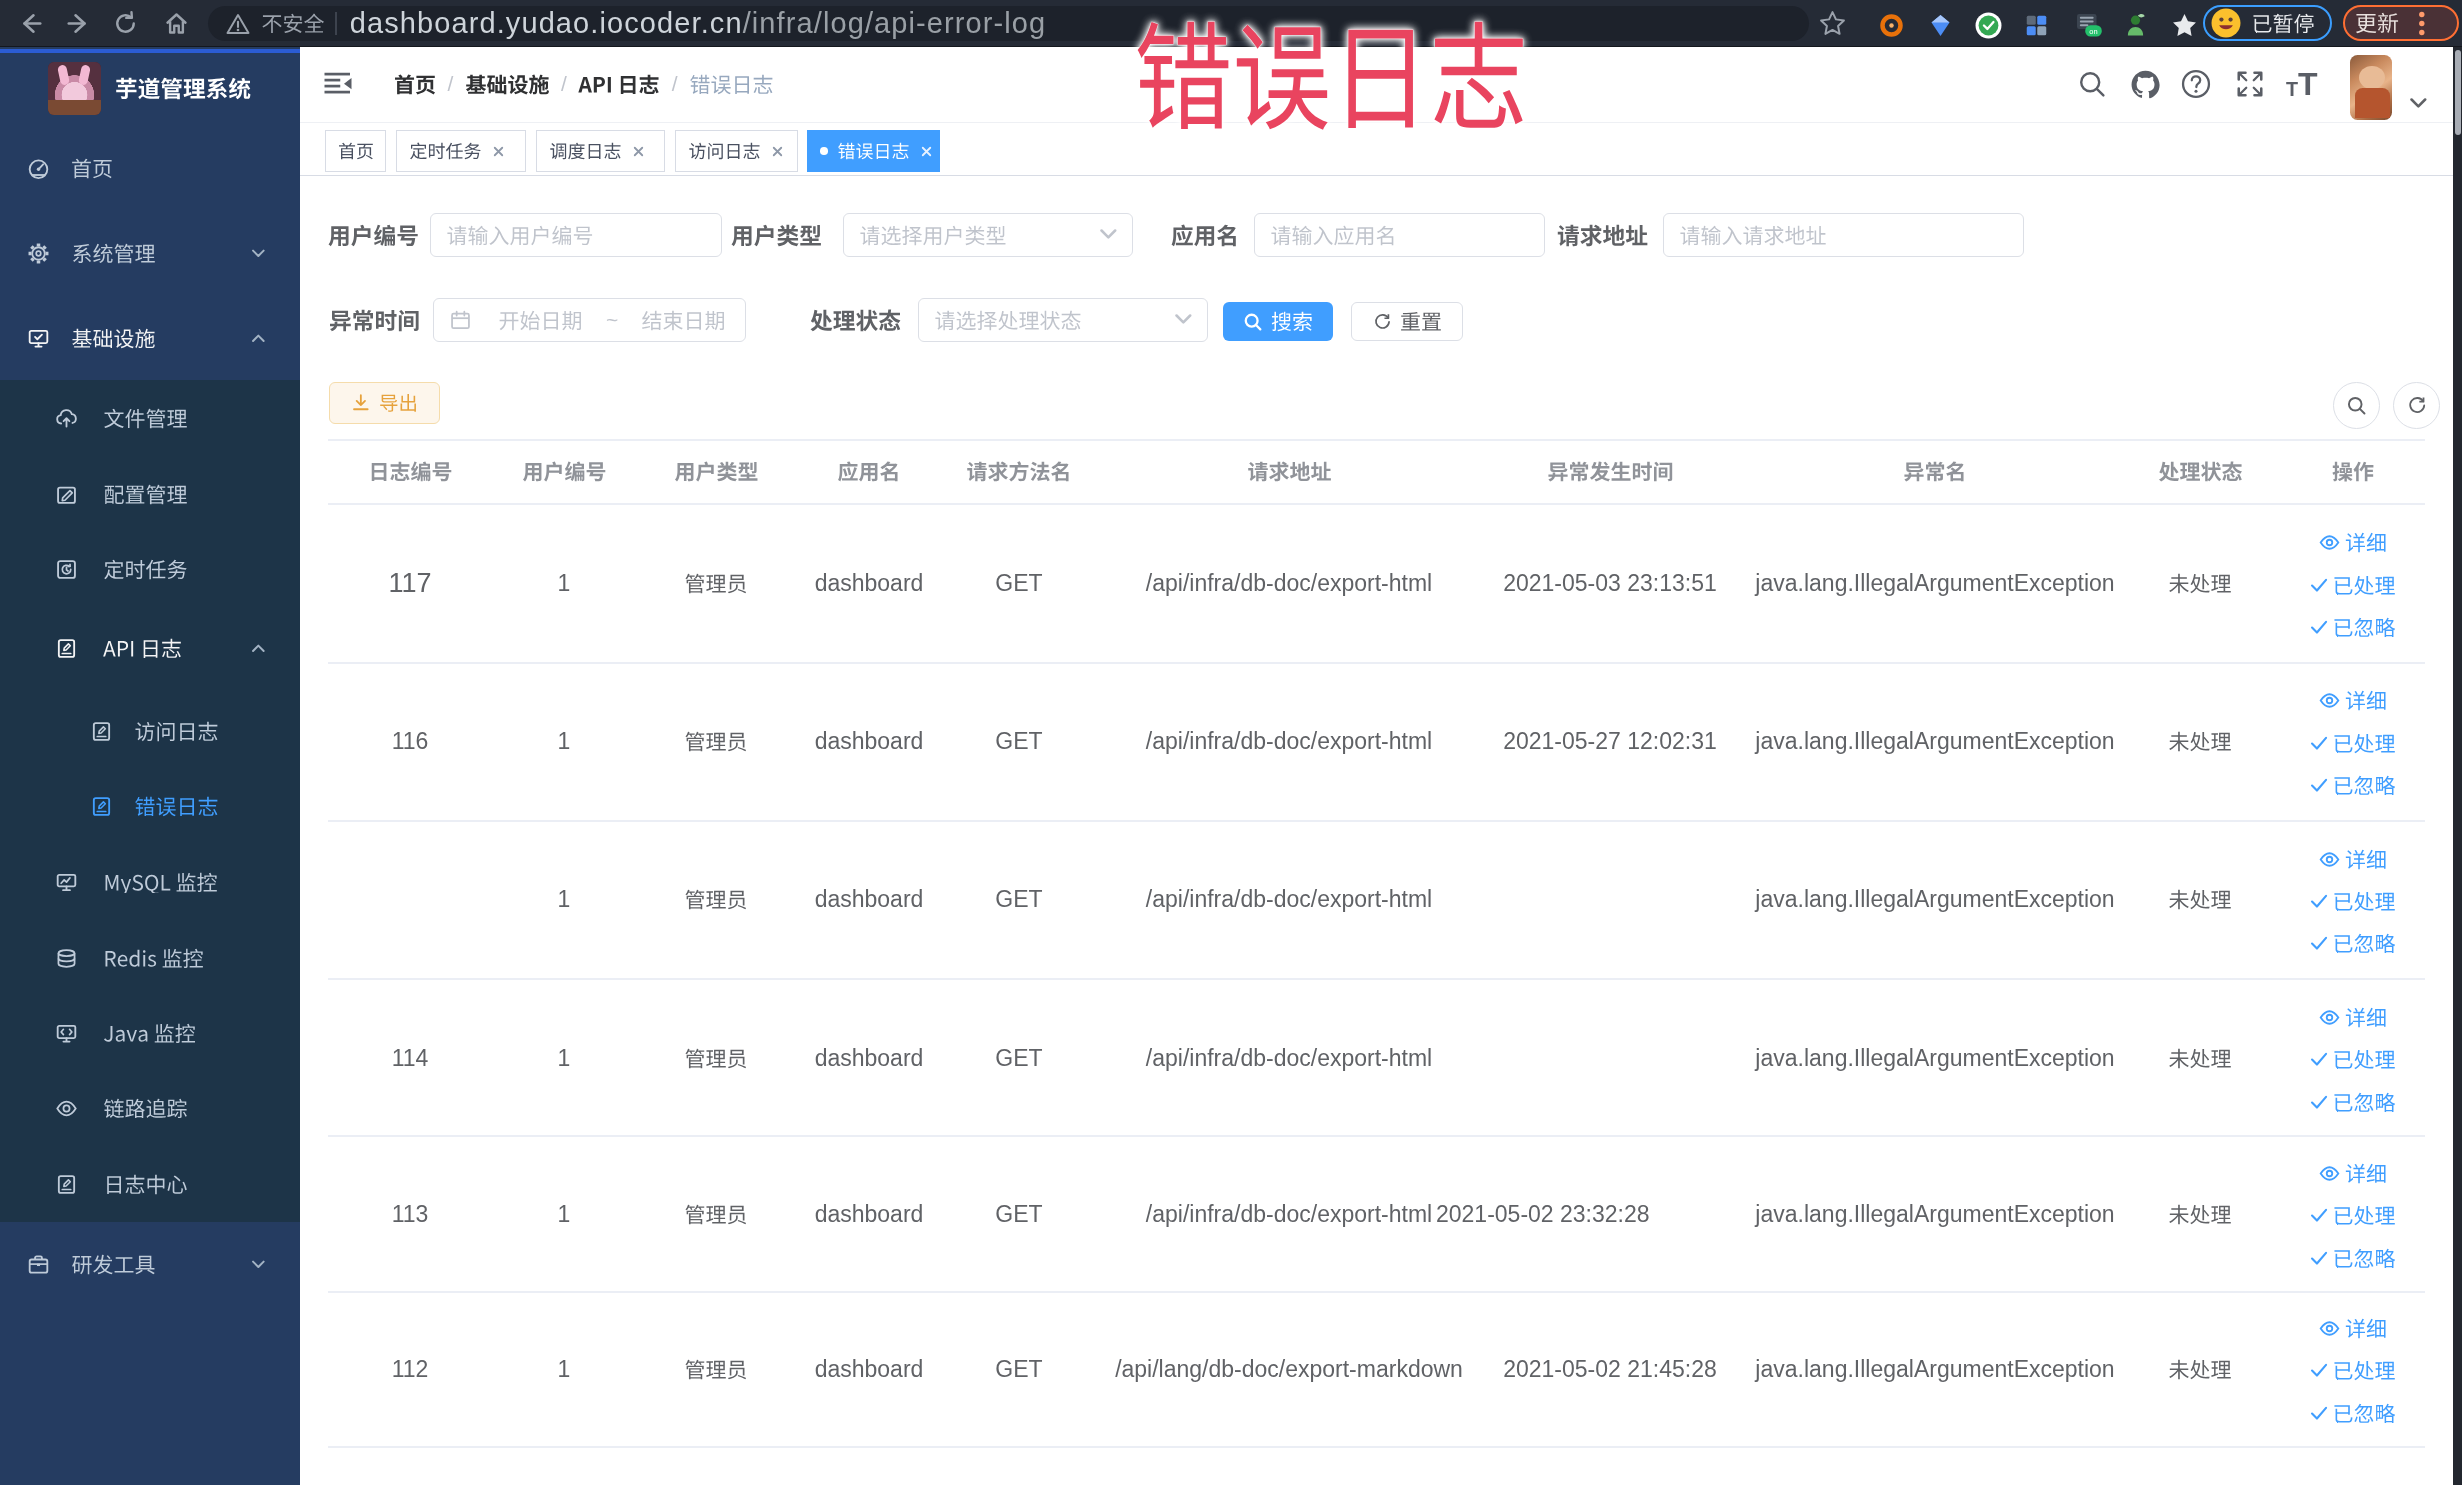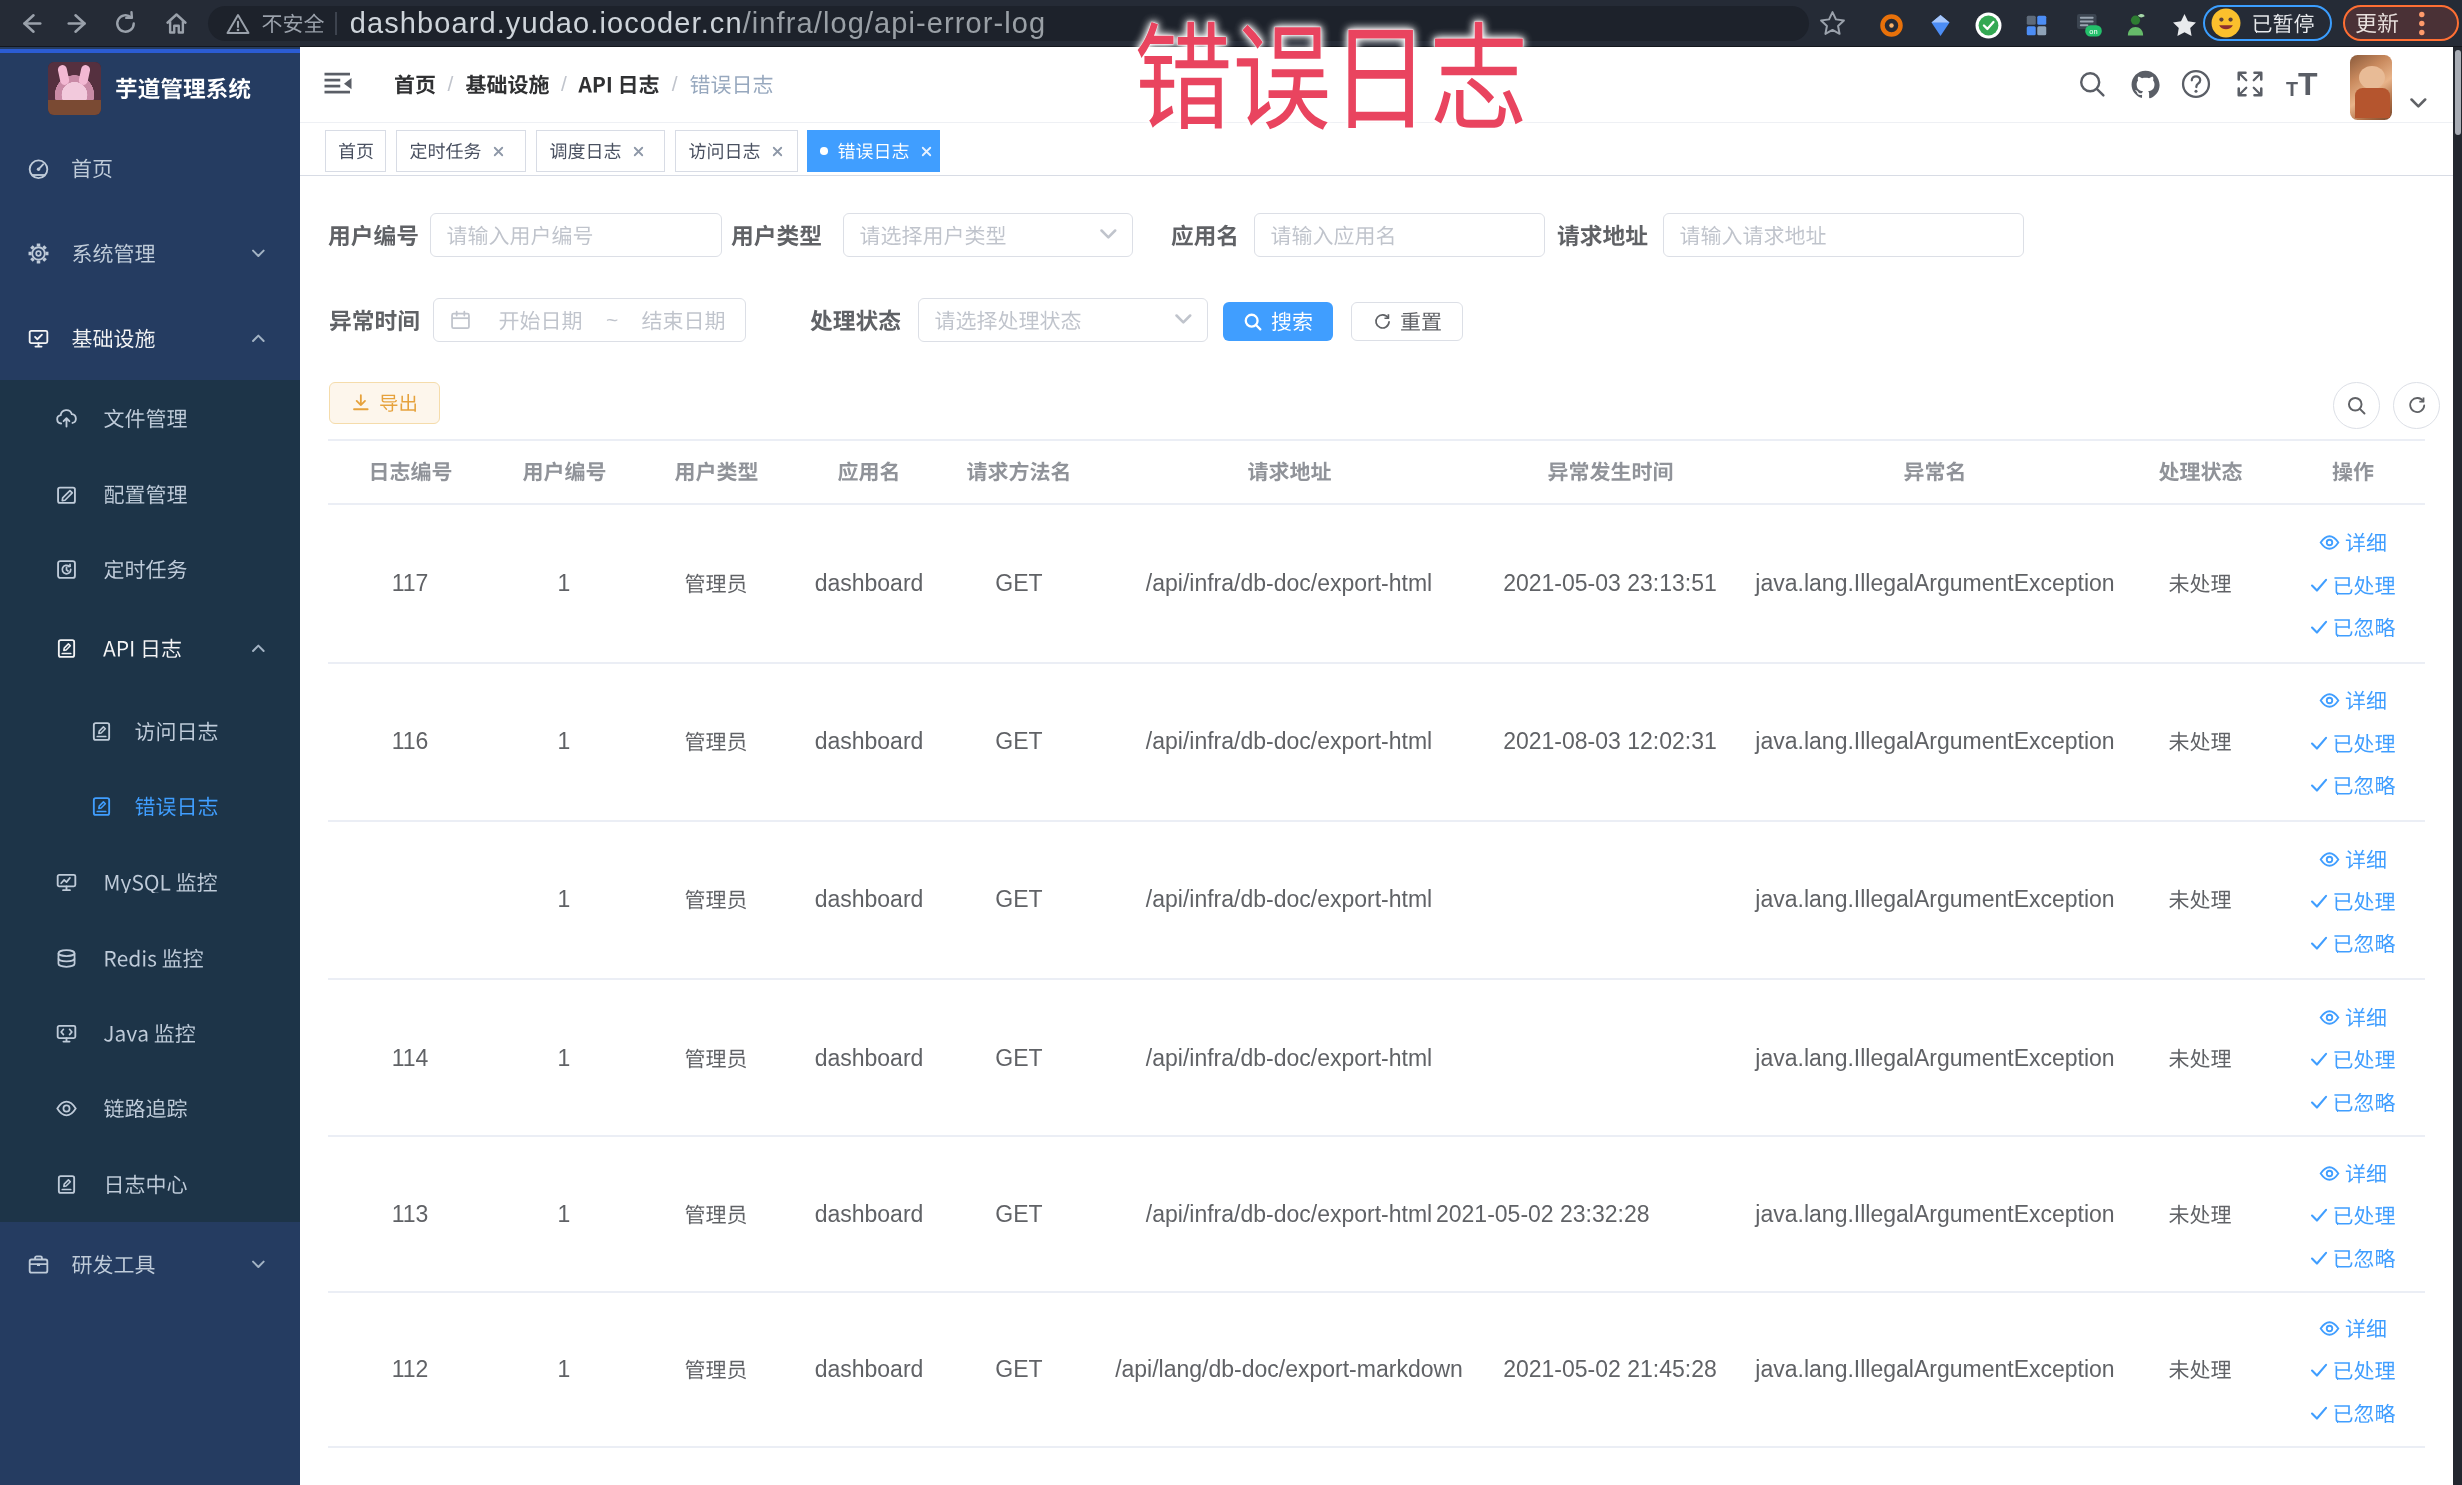--- a/index.html
+++ b/index.html
@@ -655,21 +655,21 @@
         <use href="#t35" fill="#909399"></use>
       </svg>
     </div>
     <div class="a f" style="left:1894px;top:386px;width:318px;height:76px;justify-content:center">
       <svg style="flex:none;" width="42" height="21" viewBox="0 -880 2000 1000">
         <use href="#t44" fill="#909399"></use>
       </svg>
     </div>
     <div class="a" style="left:28px;top:615px;width:2097px;height:1.5px;background:#ebeef5"></div>
     <div class="a f" style="left:-49px;top:498px;width:318px;height:76px;justify-content:center">
-      <span class="lat" style="font-size:23px;color:#606266">117</span>
+      <span class="lat" style="font-size:27px;color:#606266">117</span>
     </div>
     <div class="a f" style="left:105px;top:498px;width:318px;height:76px;justify-content:center">
       <span class="lat" style="font-size:23px;color:#606266">1</span>
     </div>
     <div class="a f" style="left:257px;top:498px;width:318px;height:76px;justify-content:center">
       <svg style="flex:none;" width="64" height="21" viewBox="0 -880 3000 1000">
         <use href="#t45" fill="#606266"></use>
       </svg>
     </div>
     <div class="a f" style="left:410px;top:498px;width:318px;height:76px;justify-content:center">
@@ -735,21 +735,21 @@
     <div class="a f" style="left:410px;top:656px;width:318px;height:76px;justify-content:center">
       <span class="lat" style="font-size:23px;color:#606266">dashboard</span>
     </div>
     <div class="a f" style="left:560px;top:656px;width:318px;height:76px;justify-content:center">
       <span class="lat" style="font-size:23px;color:#606266">GET</span>
     </div>
     <div class="a f" style="left:777px;top:656px;width:424px;height:76px;justify-content:center">
       <span class="lat" style="font-size:23px;color:#606266">/api/infra/db-doc/export-html</span>
     </div>
     <div class="a f" style="left:1136px;top:656px;width:348px;height:76px;justify-content:center">
-      <span class="lat" style="font-size:23px;color:#606266">2021-08-03 12:02:31</span>
+      <span class="lat" style="font-size:23px;color:#606266">2021-05-27 12:02:31</span>
     </div>
     <div class="a f" style="left:1423px;top:656px;width:424px;height:76px;justify-content:center">
       <span class="lat" style="font-size:23px;color:#606266">java.lang.IllegalArgumentException</span>
     </div>
     <div class="a f" style="left:1741px;top:656px;width:318px;height:76px;justify-content:center">
       <svg style="flex:none;" width="64" height="21" viewBox="0 -880 3000 1000">
         <use href="#t46" fill="#606266"></use>
       </svg>
     </div>
     <div class="a f" style="left:1939px;top:615px;width:227px;height:76px;justify-content:center">

